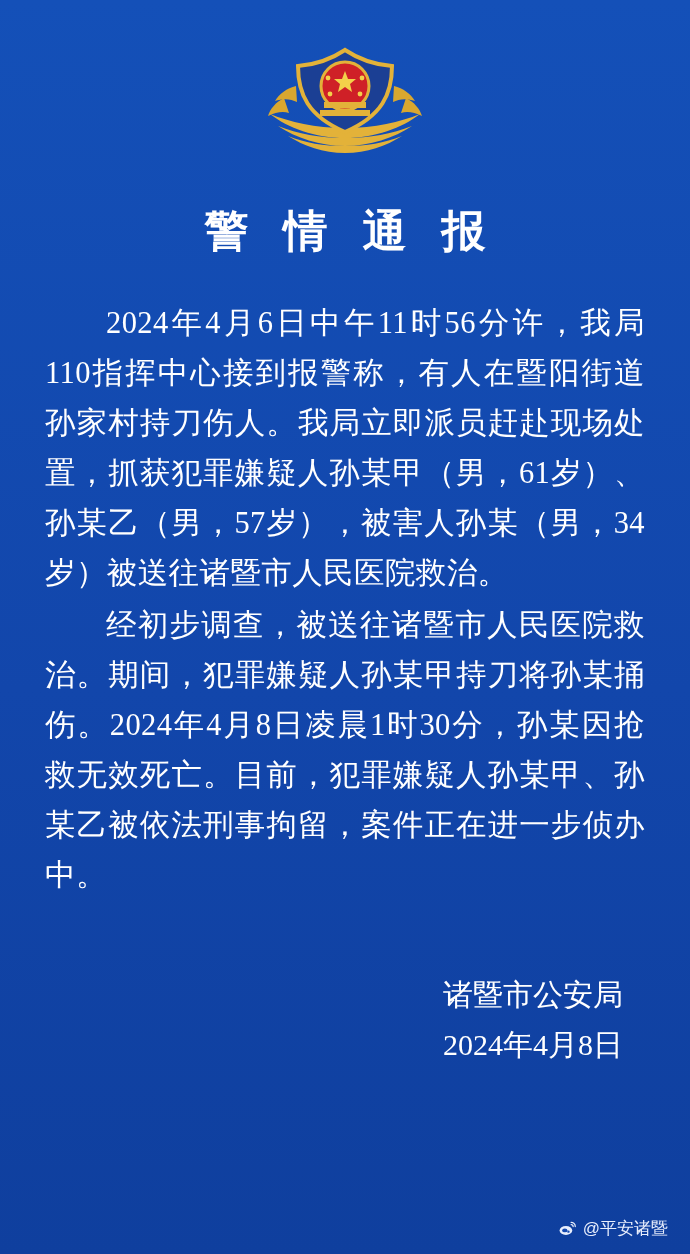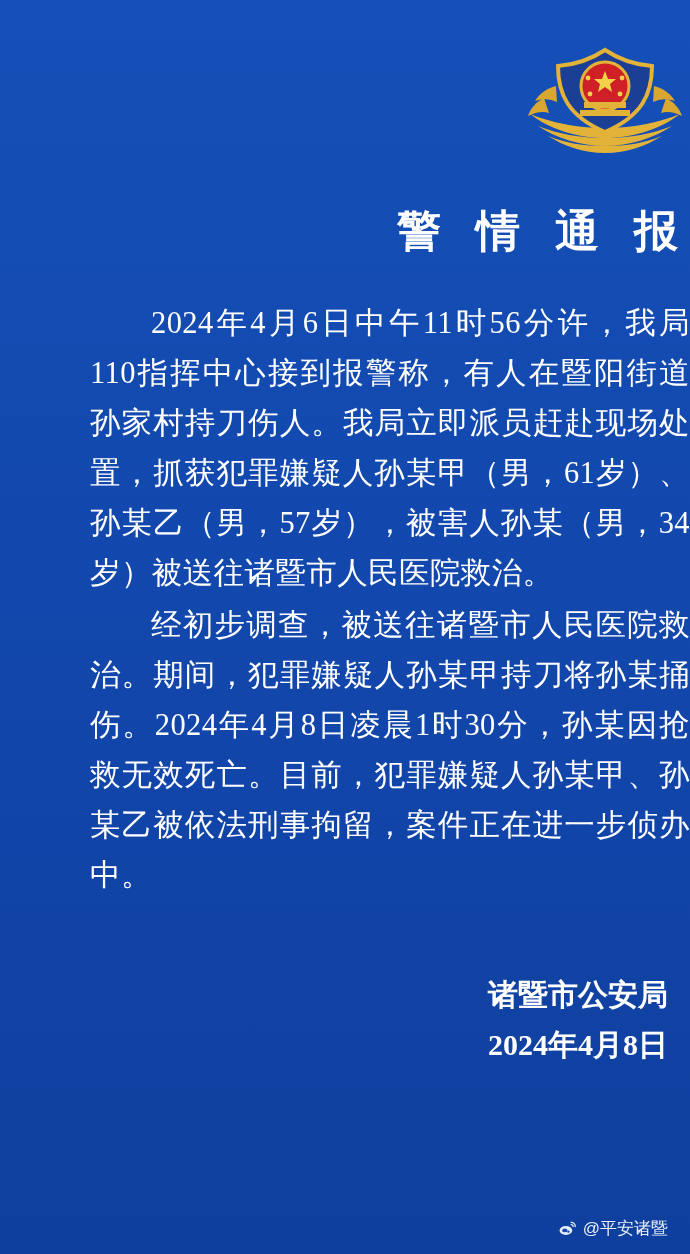--- a/index.html
+++ b/index.html
@@ -16,21 +16,21 @@
     position: relative;
   }
   .page {
     position: relative;
     width: 690px;
     height: 1254px;
     box-sizing: border-box;
     background: linear-gradient(180deg, #1450b8 0%, #1246ab 55%, #0f3f9e 100%);
     display: flex;
     flex-direction: column;
-    align-items: flex-end;
+    align-items: center;
   }
 
   
   .emblem-wrap {
     margin-top: 42px;
     width: 170px;
     height: 118px;
     position: relative;
   }
   .emblem {
@@ -72,21 +72,21 @@
   
   .signature {
     margin-top: 68px;
     width: 600px;
     text-align: right;
     font-size: 30px;
     line-height: 50px;
     padding-right: 22px;
     box-sizing: border-box;
   }
-  .sig-line { display: block; font-weight: bold; }
+  .sig-line { display: block; }
 
   
   .footer {
     position: absolute;
     bottom: 14px;
     right: 22px;
     display: flex;
     align-items: center;
     gap: 6px;
     font-size: 17px;

